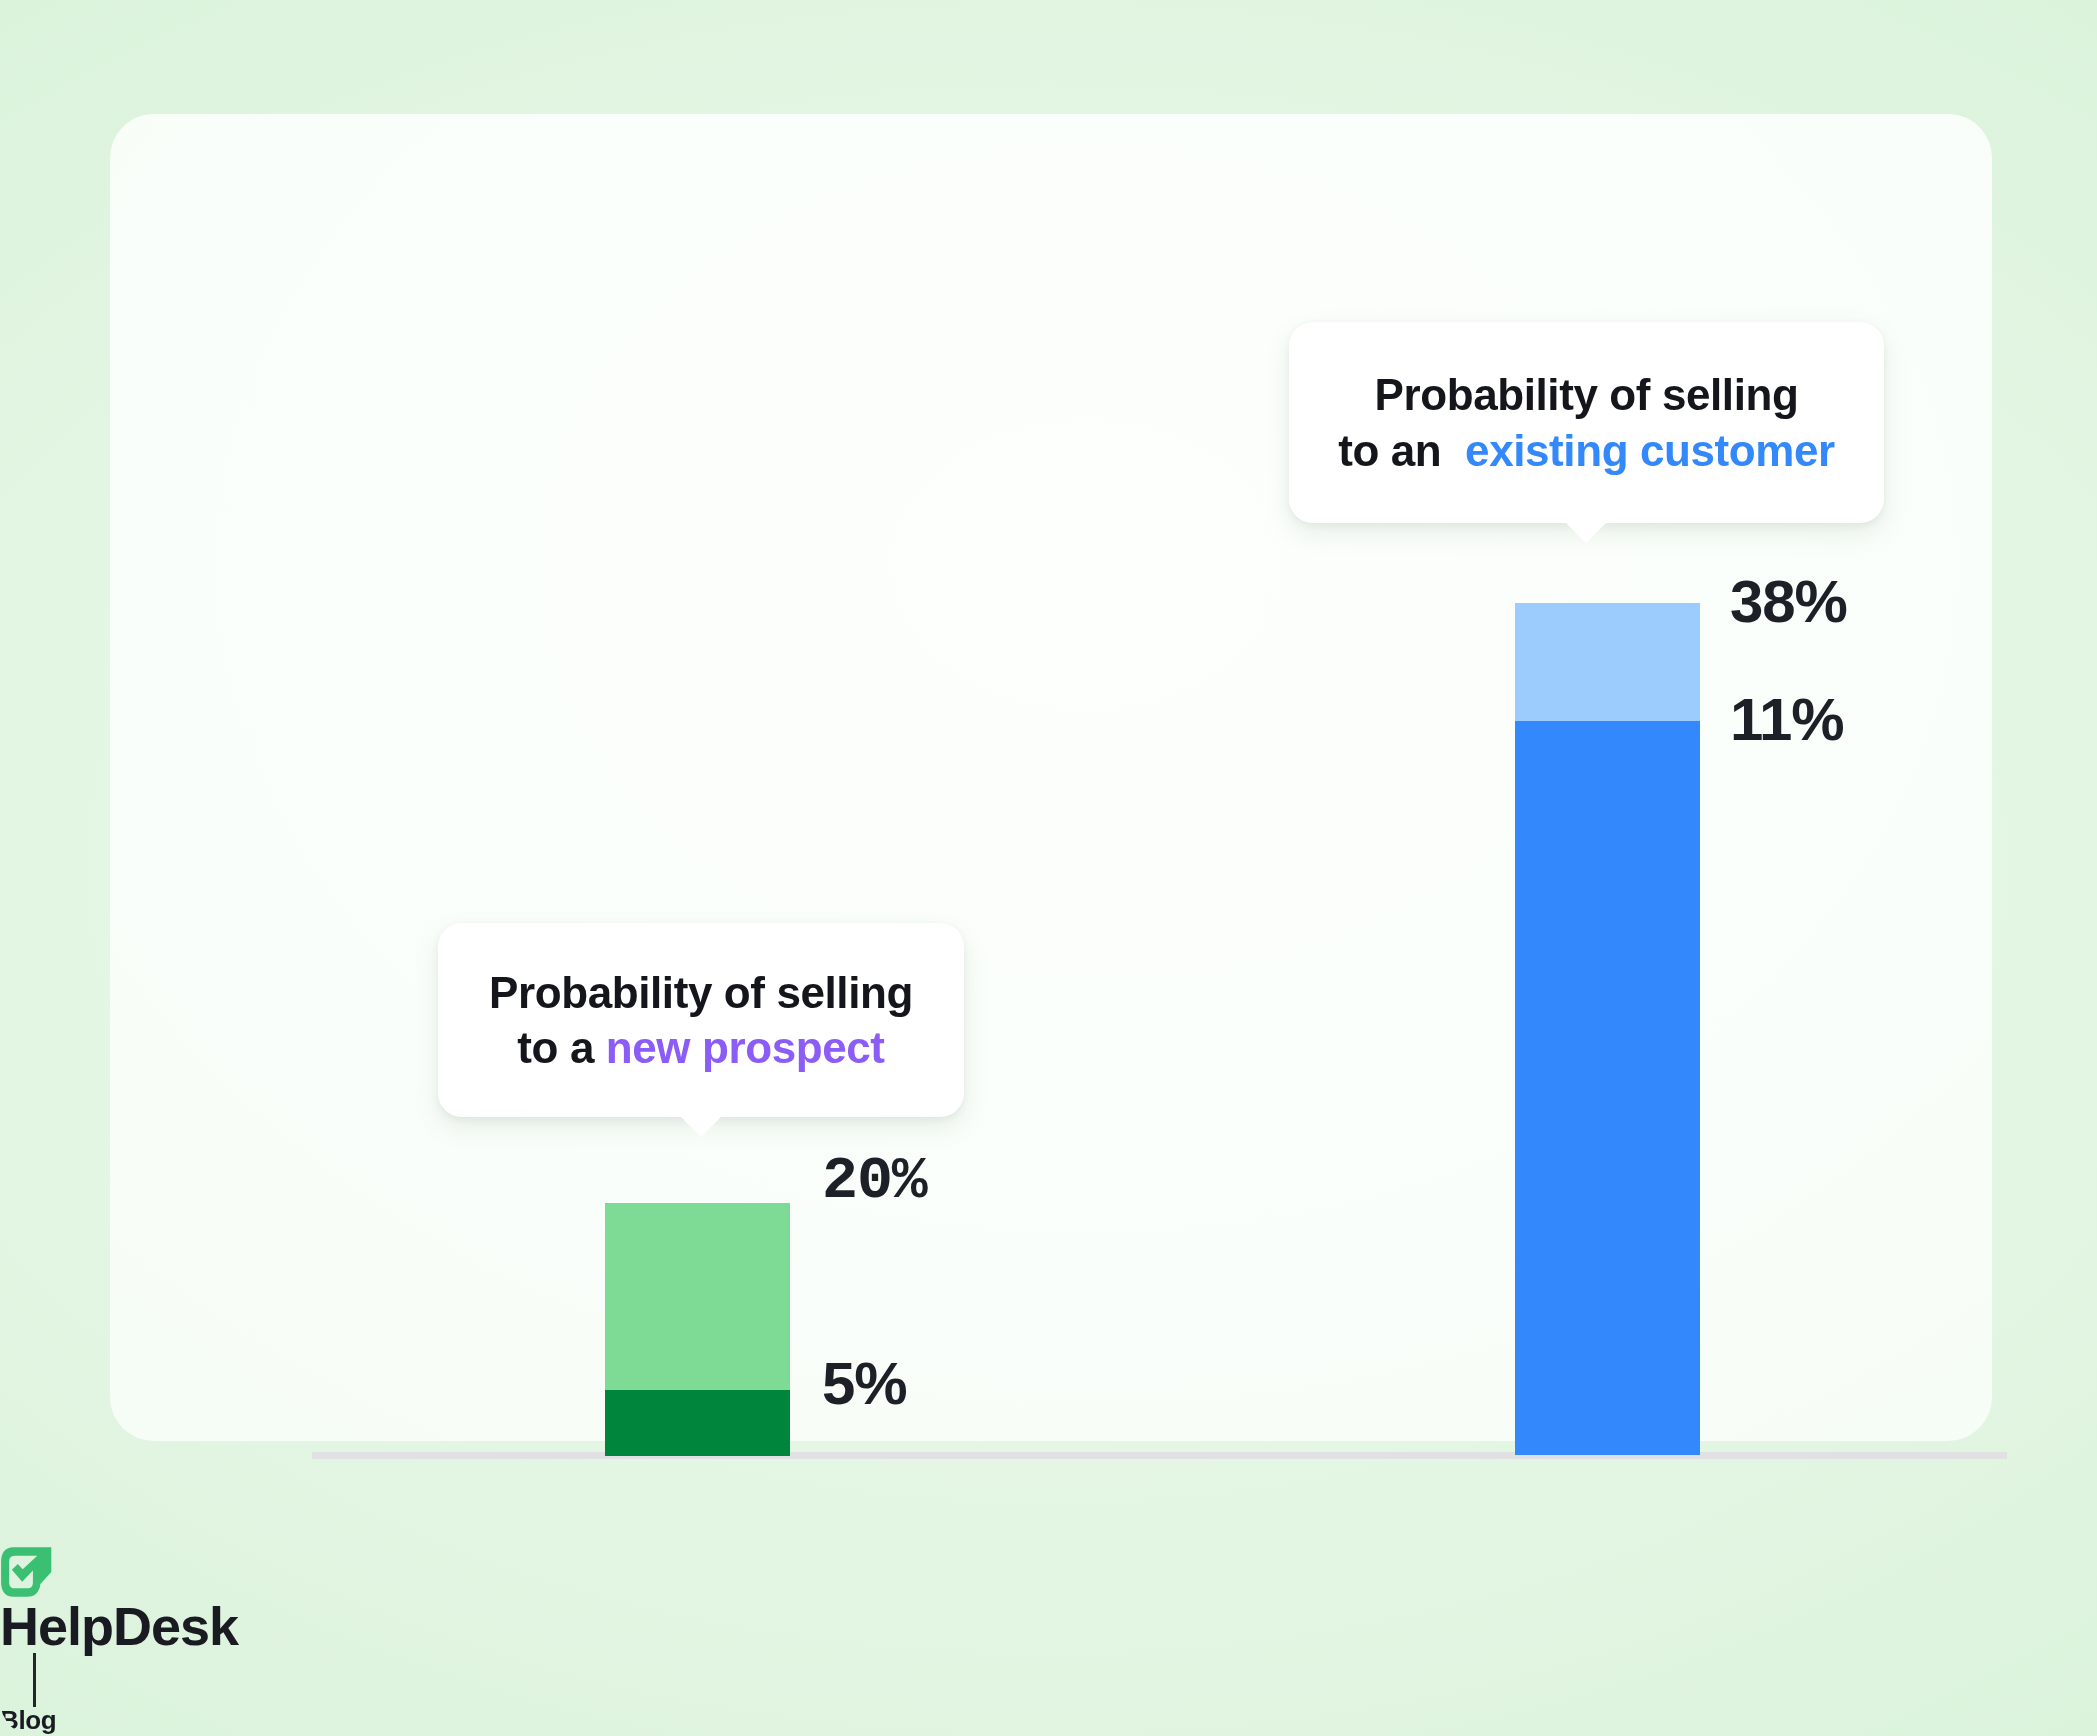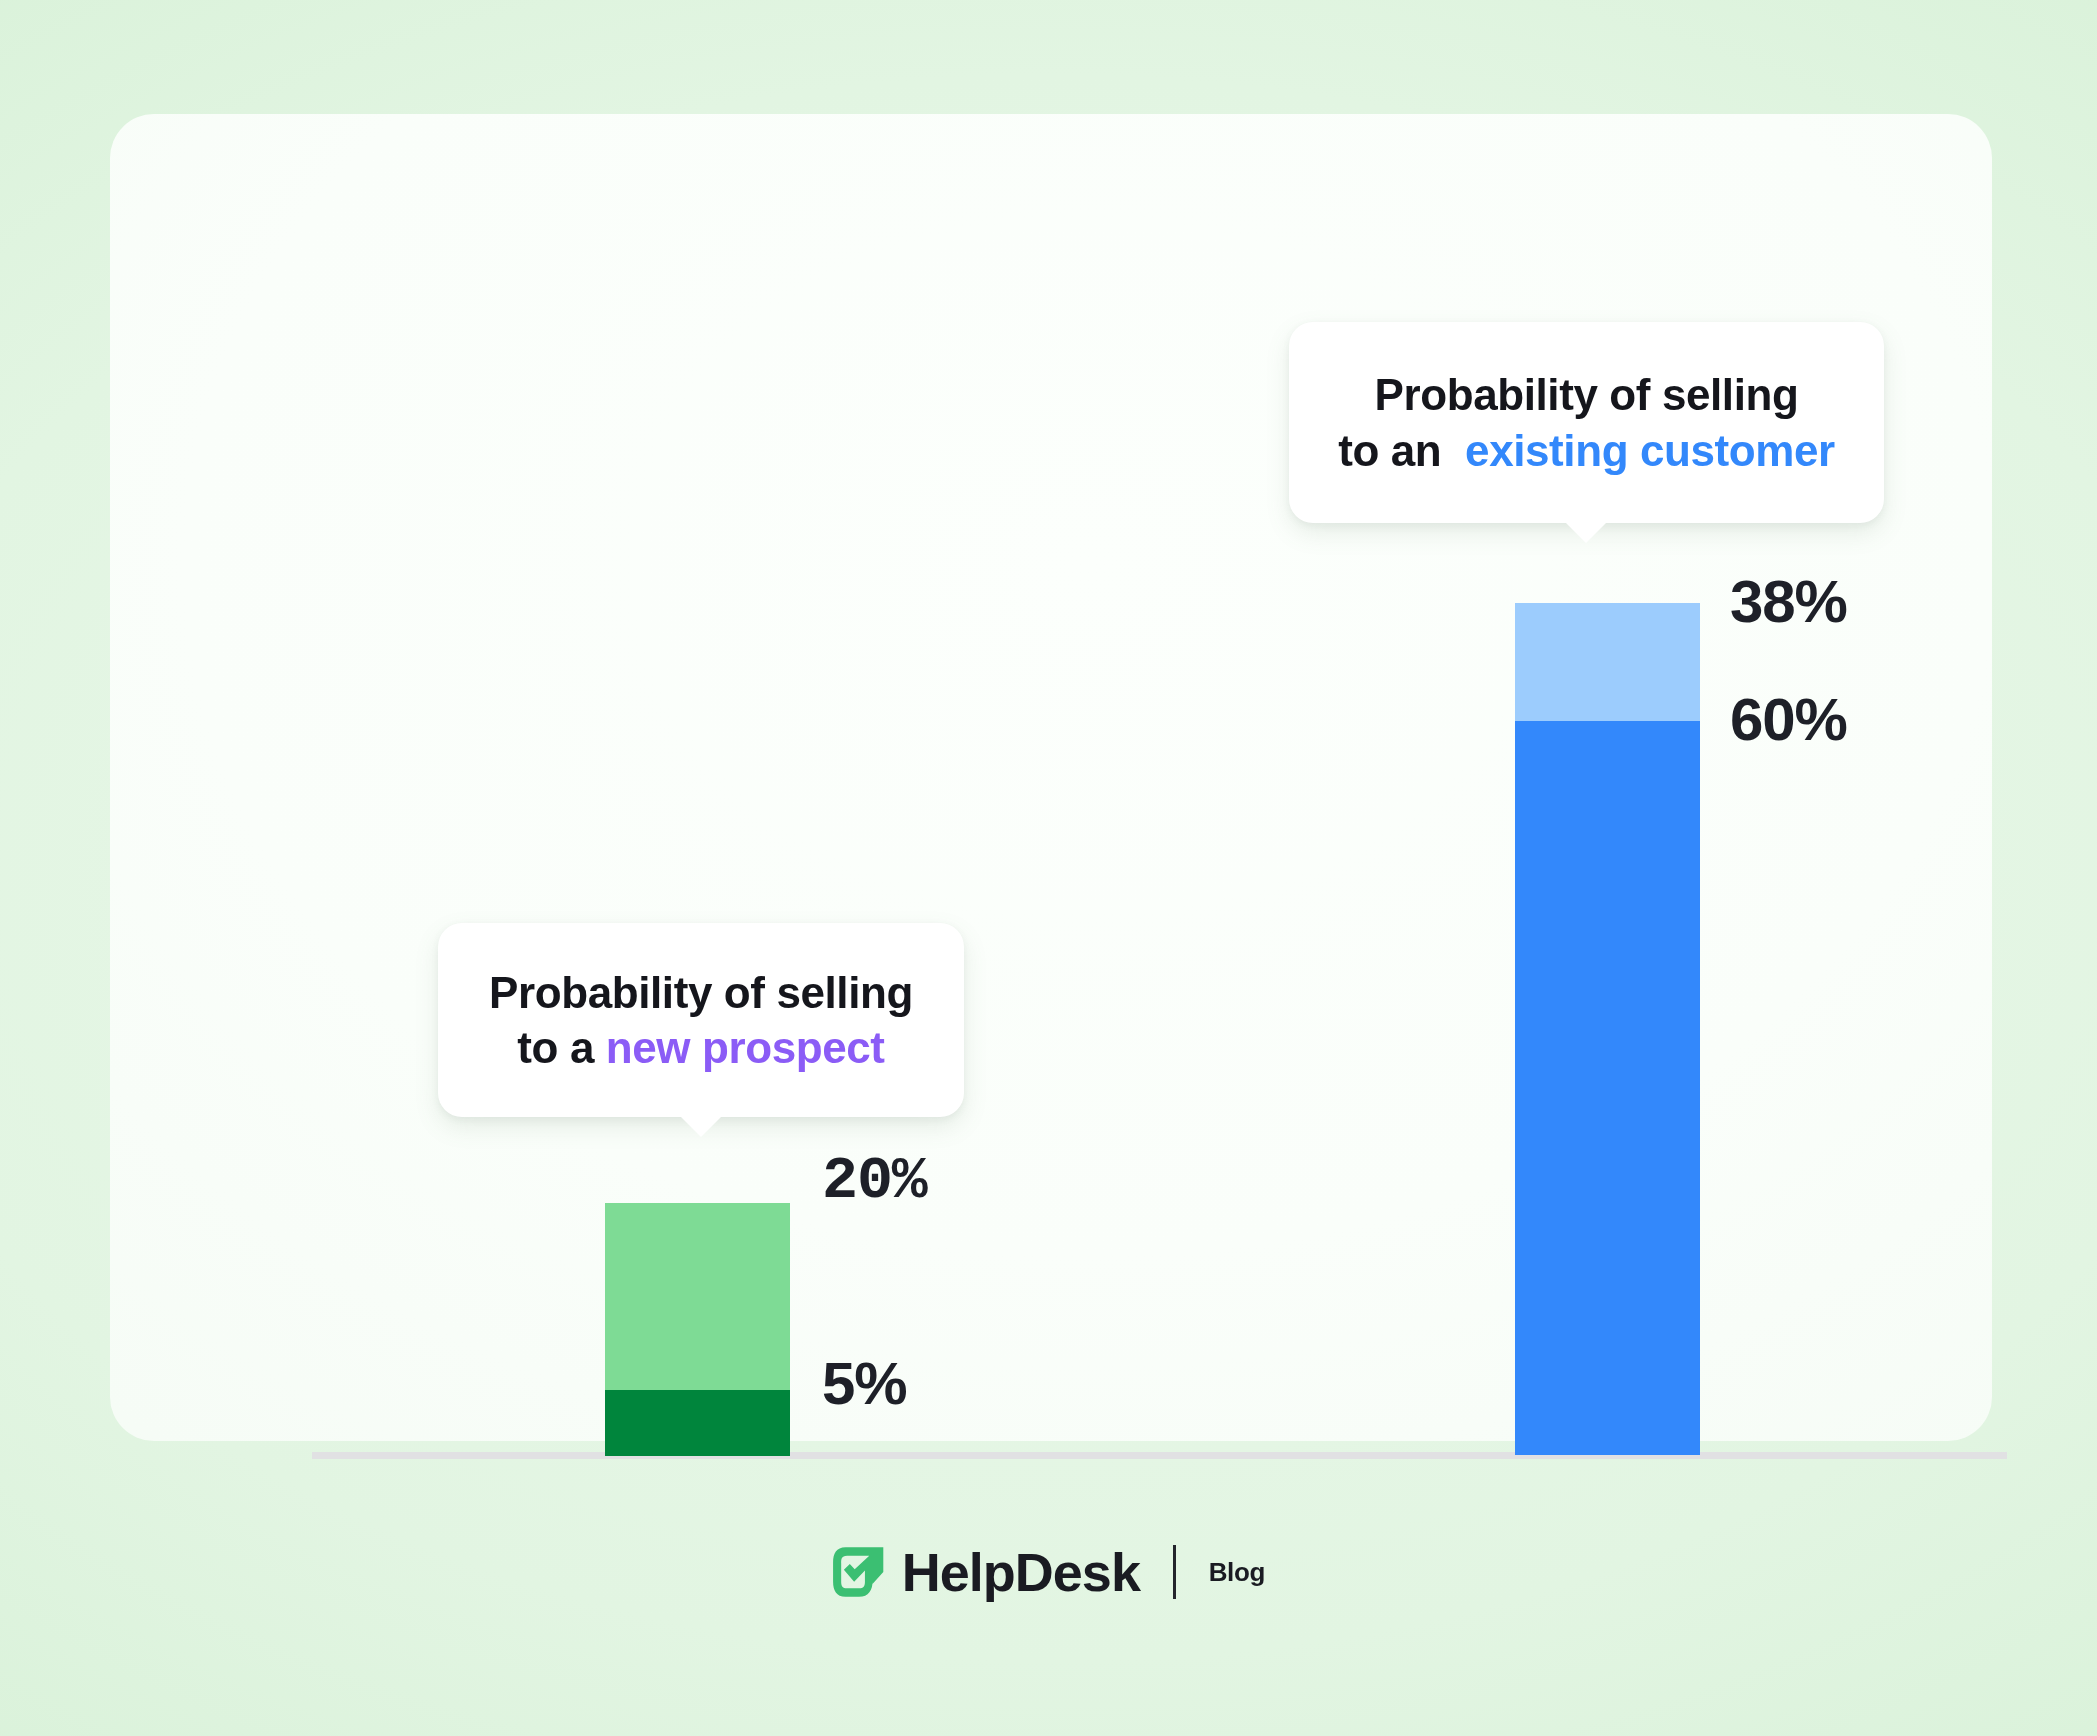--- a/index.html
+++ b/index.html
@@ -94,23 +94,24 @@
   #tooltip-new .tooltip-tail { left:calc(50% - 21.4px); top:193px; }
 
   .accent-blue  { color:#3388FB;margin-left:12px; }
   .accent-green { color:#8b5cf6; }
 
   
   #brand-footer {
     position:absolute;
     left:0; right:0; top:1545px;
     display:flex;
-    align-items:center;
+    align-items:flex-start;
     justify-content:center;
     gap:0px;
+    flex-direction:column;
   }
   #helpdesk-logo-icon { width:54px; height:54px; display:block; margin-right:15.7px; }
   #helpdesk-wordmark {
     font-size:54px; font-weight:700; color:#1A1B22;
     letter-spacing:-1px; line-height:1;
   }
   #brand-divider {
     width:2.8px; height:54px; background:#24252C;
     margin:0 33px;
   }
@@ -133,21 +134,21 @@
 
   <div id="label-20" class="value-label">20%</div>
   <div id="label-5" class="value-label">5%</div>
 
   <div id="bar-blue" class="bar">
     <div id="bar-blue-top" class="bar-seg" style="background:#9CCCFD;"></div>
     <div id="bar-blue-bottom" class="bar-seg" style="background:#3388FB;"></div>
   </div>
 
   <div id="label-70" class="value-label">38%</div>
-  <div id="label-60" class="value-label">60%</div>
+  <div id="label-60" class="value-label">11%</div>
 
   <div id="tooltip-existing" class="tooltip">
     <div class="tooltip-text">
       <span>Probability of selling</span><br>
       <span>to an </span><span class="accent-blue">existing customer</span>
     </div>
     <div class="tooltip-tail"></div>
   </div>
 
   <div id="tooltip-new" class="tooltip">

